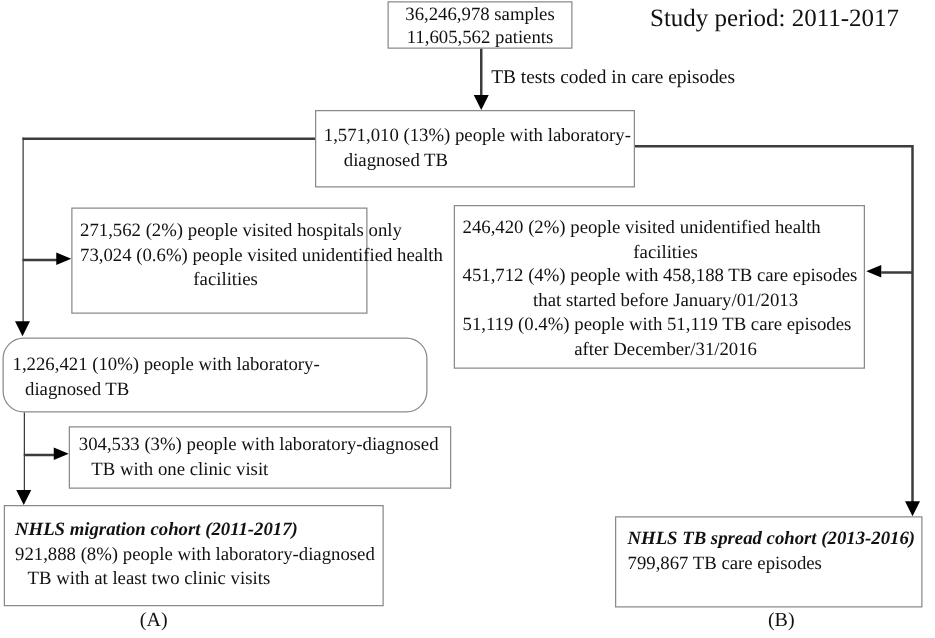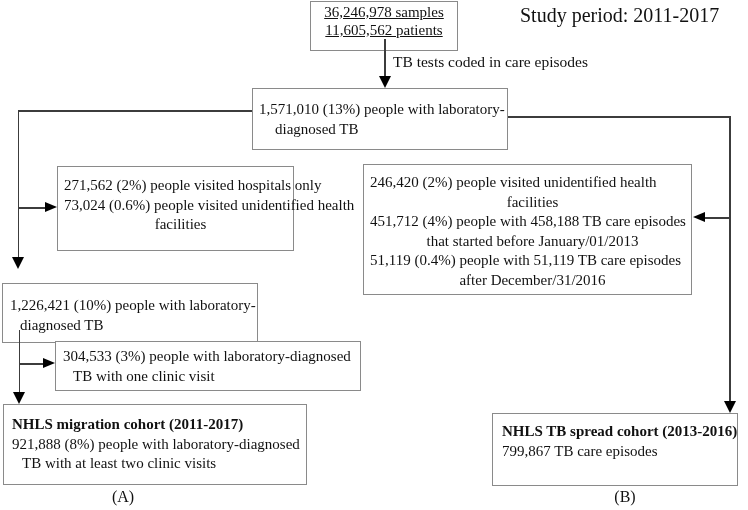--- a/index.html
+++ b/index.html
@@ -16,21 +16,21 @@
     border:1px solid #8a8a8a;
     background:#ffffff;
     font-size:15px;
     line-height:19.5px;
     box-sizing:border-box;
   }
   .line{white-space:nowrap;}
   .cont-sm{padding-left:4px;text-align:center;}
   .cont-md{padding-left:10px;}
   .cont-lg{padding-left:16px;}
-  .bold{font-weight:bold;}
+  .bold{font-weight:bold;font-style:italic;}
   .hline,.vline{position:absolute;background:#3c3c3c;}
   .hline{height:1.5px;}
   .vline{width:1.5px;}
   .arrow-down{
     position:absolute;width:0;height:0;
     border-left:6px solid transparent;
     border-right:6px solid transparent;
     border-top:12px solid #000000;
   }
   .arrow-right{
@@ -57,21 +57,21 @@
     text-align:center;
   }
 </style>
 </head>
 <body>
 
 <div class="canvas">
 
   <div class="floating-label" style="left:520px;top:4px;font-size:20px;">Study period: 2011-2017</div>
 
-  <div class="box" style="left:310px;top:1px;width:148px;height:50px;padding-top:1px;text-align:center;line-height:18px;text-decoration:underline;">
+  <div class="box" style="left:310px;top:1px;width:148px;height:38px;padding-top:1px;text-align:center;line-height:18px;">
     <div class="line">36,246,978 samples</div>
     <div class="line">11,605,562 patients</div>
   </div>
 
   <div class="vline" style="left:384px;top:39px;height:39px;"></div>
   <div class="arrow-down" style="left:379px;top:76px;"></div>
   <div class="floating-label" style="left:393px;top:53px;">TB tests coded in care episodes</div>
 
   <div class="box" style="left:252px;top:88px;width:256px;height:62px;padding:11px 0 0 6px;">
     <div class="line">1,571,010 (13%) people with laboratory-</div>
@@ -98,21 +98,21 @@
 
   <div class="box" style="left:363px;top:164px;width:329px;height:131px;padding:8px 0 0 6px;">
     <div class="line">246,420 (2%) people visited unidentified health</div>
     <div class="line cont-sm">facilities</div>
     <div class="line">451,712 (4%) people with 458,188 TB care episodes</div>
     <div class="line cont-sm">that started before January/01/2013</div>
     <div class="line">51,119 (0.4%) people with 51,119 TB care episodes</div>
     <div class="line cont-sm">after December/31/2016</div>
   </div>
 
-  <div class="box" style="left:2px;top:283px;width:256px;height:60px;padding:12px 0 0 7px;">
+  <div class="box" style="left:2px;top:270px;width:340px;height:60px;padding:12px 0 0 7px;border-radius:17px;">
     <div class="line">1,226,421 (10%) people with laboratory-</div>
     <div class="line cont-md">diagnosed TB</div>
   </div>
 
   <div class="vline" style="left:18.5px;top:330px;height:63px;"></div>
   <div class="arrow-down" style="left:13px;top:392px;"></div>
   <div class="hline" style="left:19px;top:363px;width:25px;"></div>
   <div class="arrow-right" style="left:43px;top:358px;"></div>
 
   <div class="box" style="left:55px;top:341px;width:306px;height:50px;padding:5px 0 0 7px;">

